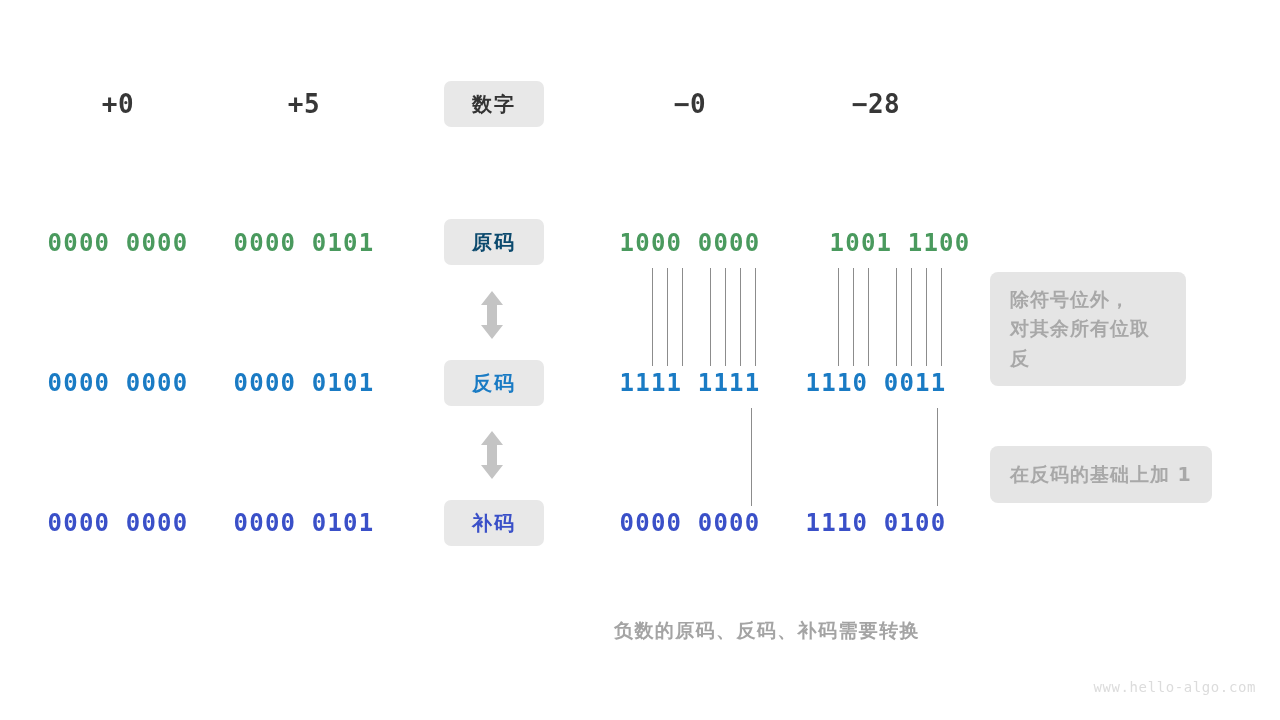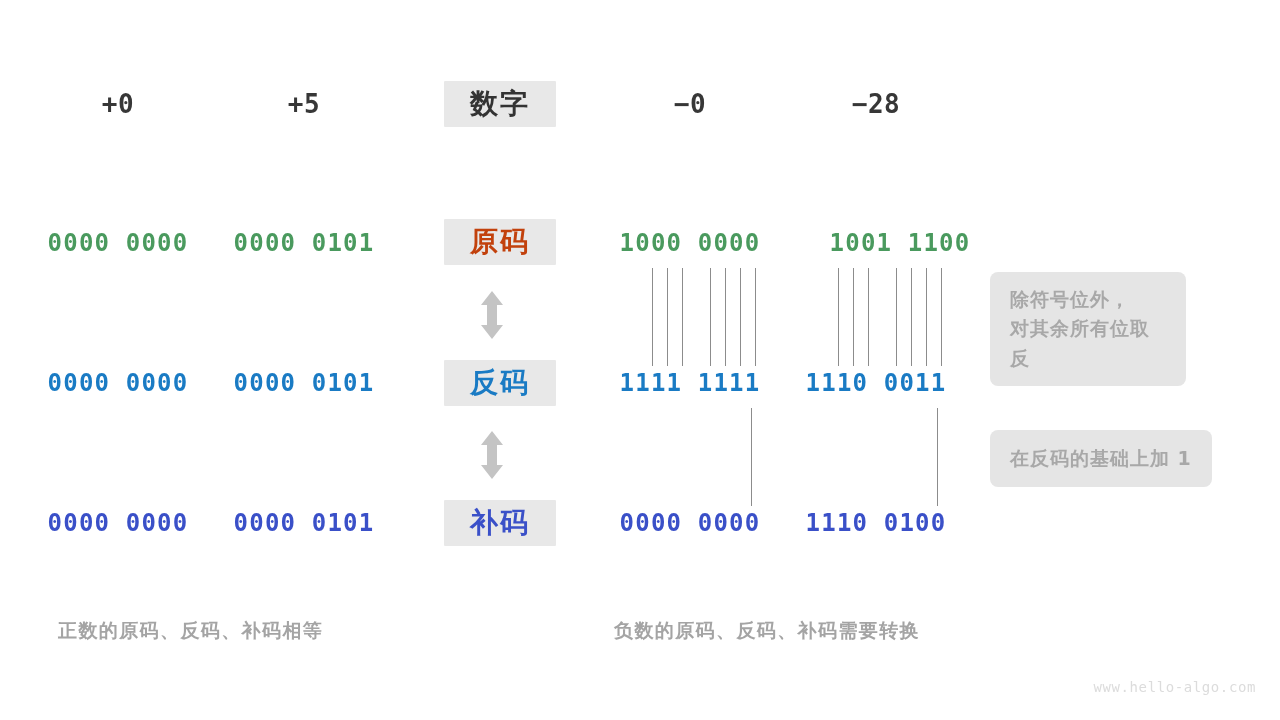--- a/index.html
+++ b/index.html
@@ -33,29 +33,29 @@
     letter-spacing: 0.5px;
   }
 
   
   .chip {
     position: absolute;
     display: flex;
     align-items: center;
     justify-content: center;
     background: #e8e8e8;
-    border-radius: 1px;
-    font-size: 28px;
+    border-radius: 7px;
+    font-size: 20px;
     font-weight: bold;
     letter-spacing: 2px;
-    width: 112px;
+    width: 100px;
     height: 46px;
   }
   .chip-num   { color: #333333; }
-  .chip-true  { color: #c2410c; }
+  .chip-true  { color: #0c4a6e; }
   .chip-ones  { color: #1a7bc4; }
   .chip-twos  { color: #3a50c8; text-align: right; }
 
   
   .bits {
     font-family: "DejaVu Sans Mono", "Liberation Mono", monospace;
     font-size: 24px;
     font-weight: bold;
     letter-spacing: 1.2px;
   }
@@ -80,21 +80,21 @@
     background: #e5e5e5;
     border-radius: 8px;
     color: #a8a8a8;
     font-size: 19px;
     font-weight: bold;
     line-height: 1.55;
     letter-spacing: 1px;
     padding: 13px 20px;
     white-space: pre-line;
   }
-  .note.one-line { padding: 14px 20px; }
+  .note.one-line { padding: 14px 20px; margin-top: 16px; }
 
   
   .caption {
     position: absolute;
     color: #a4a4a4;
     font-size: 19px;
     font-weight: bold;
     letter-spacing: 1.4px;
     white-space: pre;
   }
@@ -176,18 +176,17 @@
   <div class="note one-line" style="left:990px; top:430px;">在反码的基础上加 1</div>
 
   <div class="cell bits c-twos" style="left:48px;  top:504px; width:140px; height:38px;">0000 0000</div>
   <div class="cell bits c-twos" style="left:234px; top:504px; width:140px; height:38px;">0000 0101</div>
 
   <div class="chip chip-twos" style="left:444px; top:500px;">补码</div>
 
   <div class="cell bits c-twos" style="left:620px; top:504px; width:140px; height:38px;">0000 0000</div>
   <div class="cell bits c-twos" style="left:806px; top:504px; width:140px; height:38px;">1110 0100</div>
 
-  <div class="caption" style="left:58px;  top:618px;">正数的原码、反码、补码相等</div>
   <div class="caption" style="left:614px; top:618px;">负数的原码、反码、补码需要转换</div>
 
   <div class="watermark">www.hello-algo.com</div>
 
 </div>
 
 </body></html>

